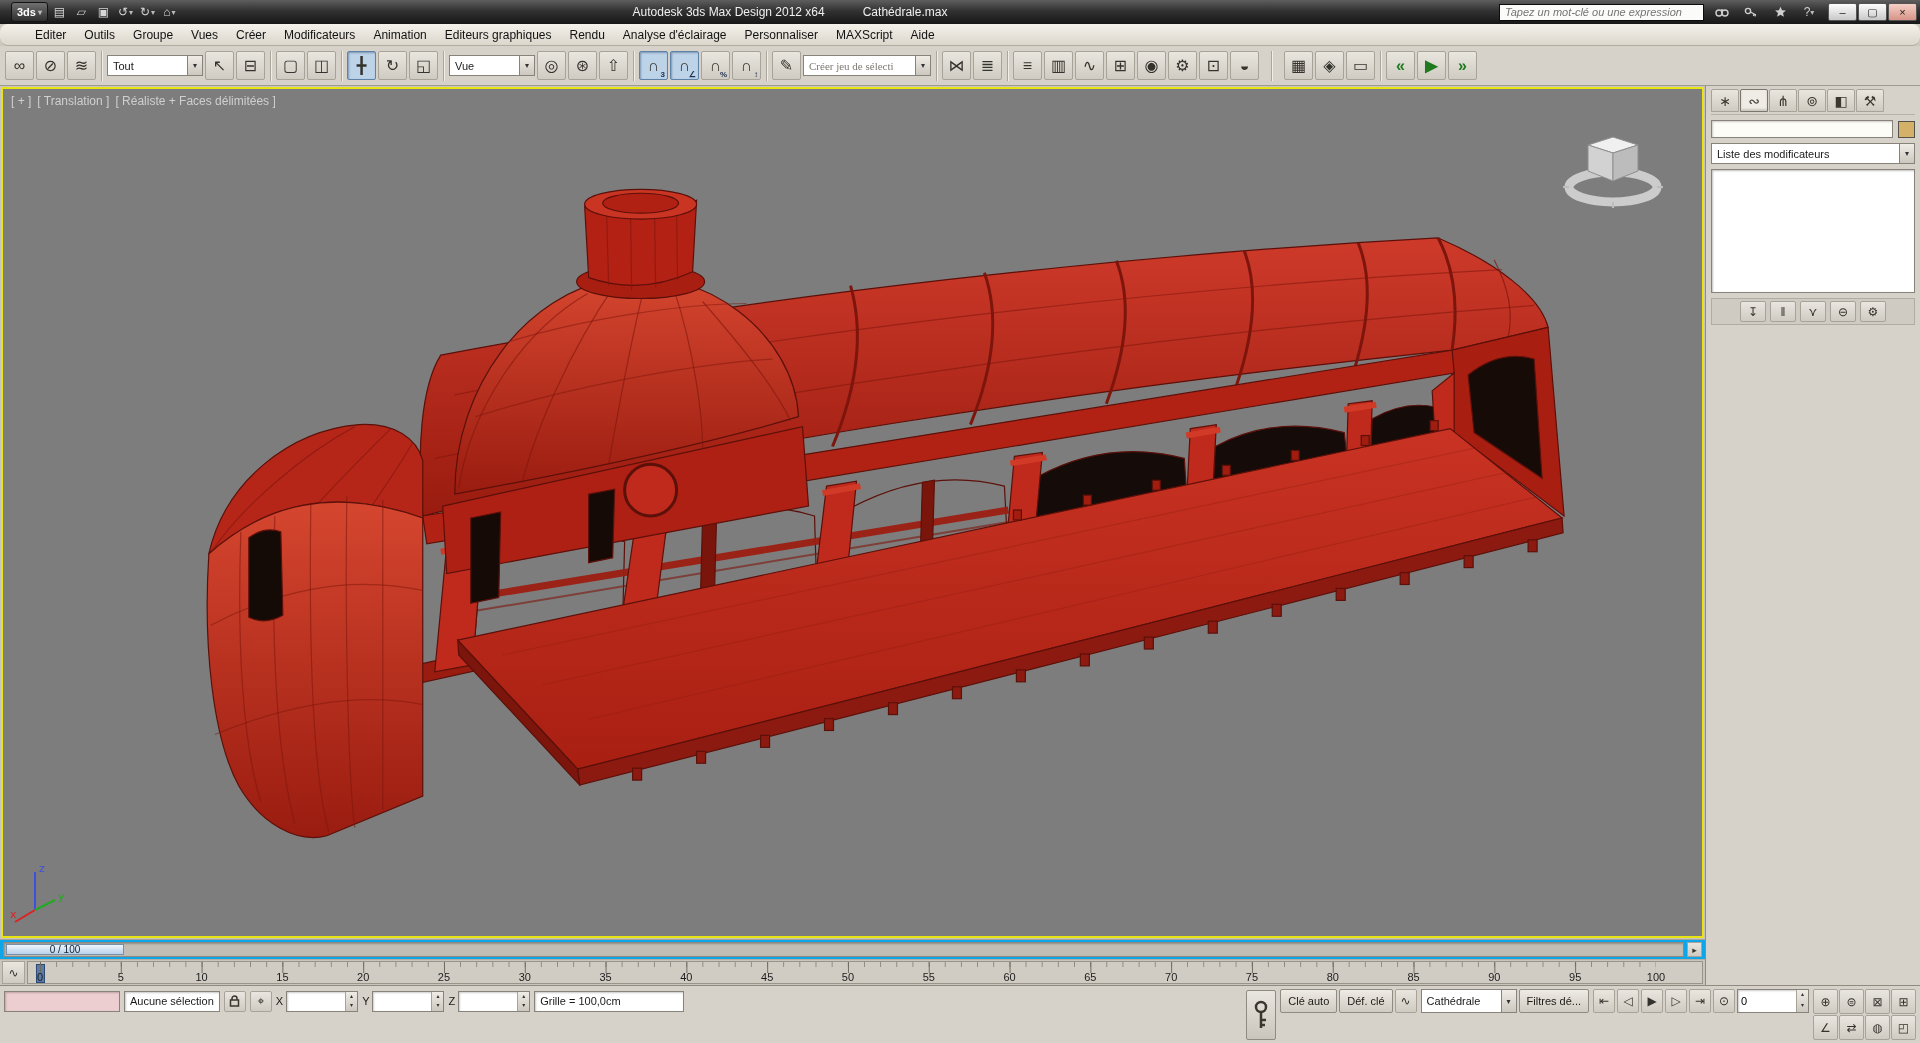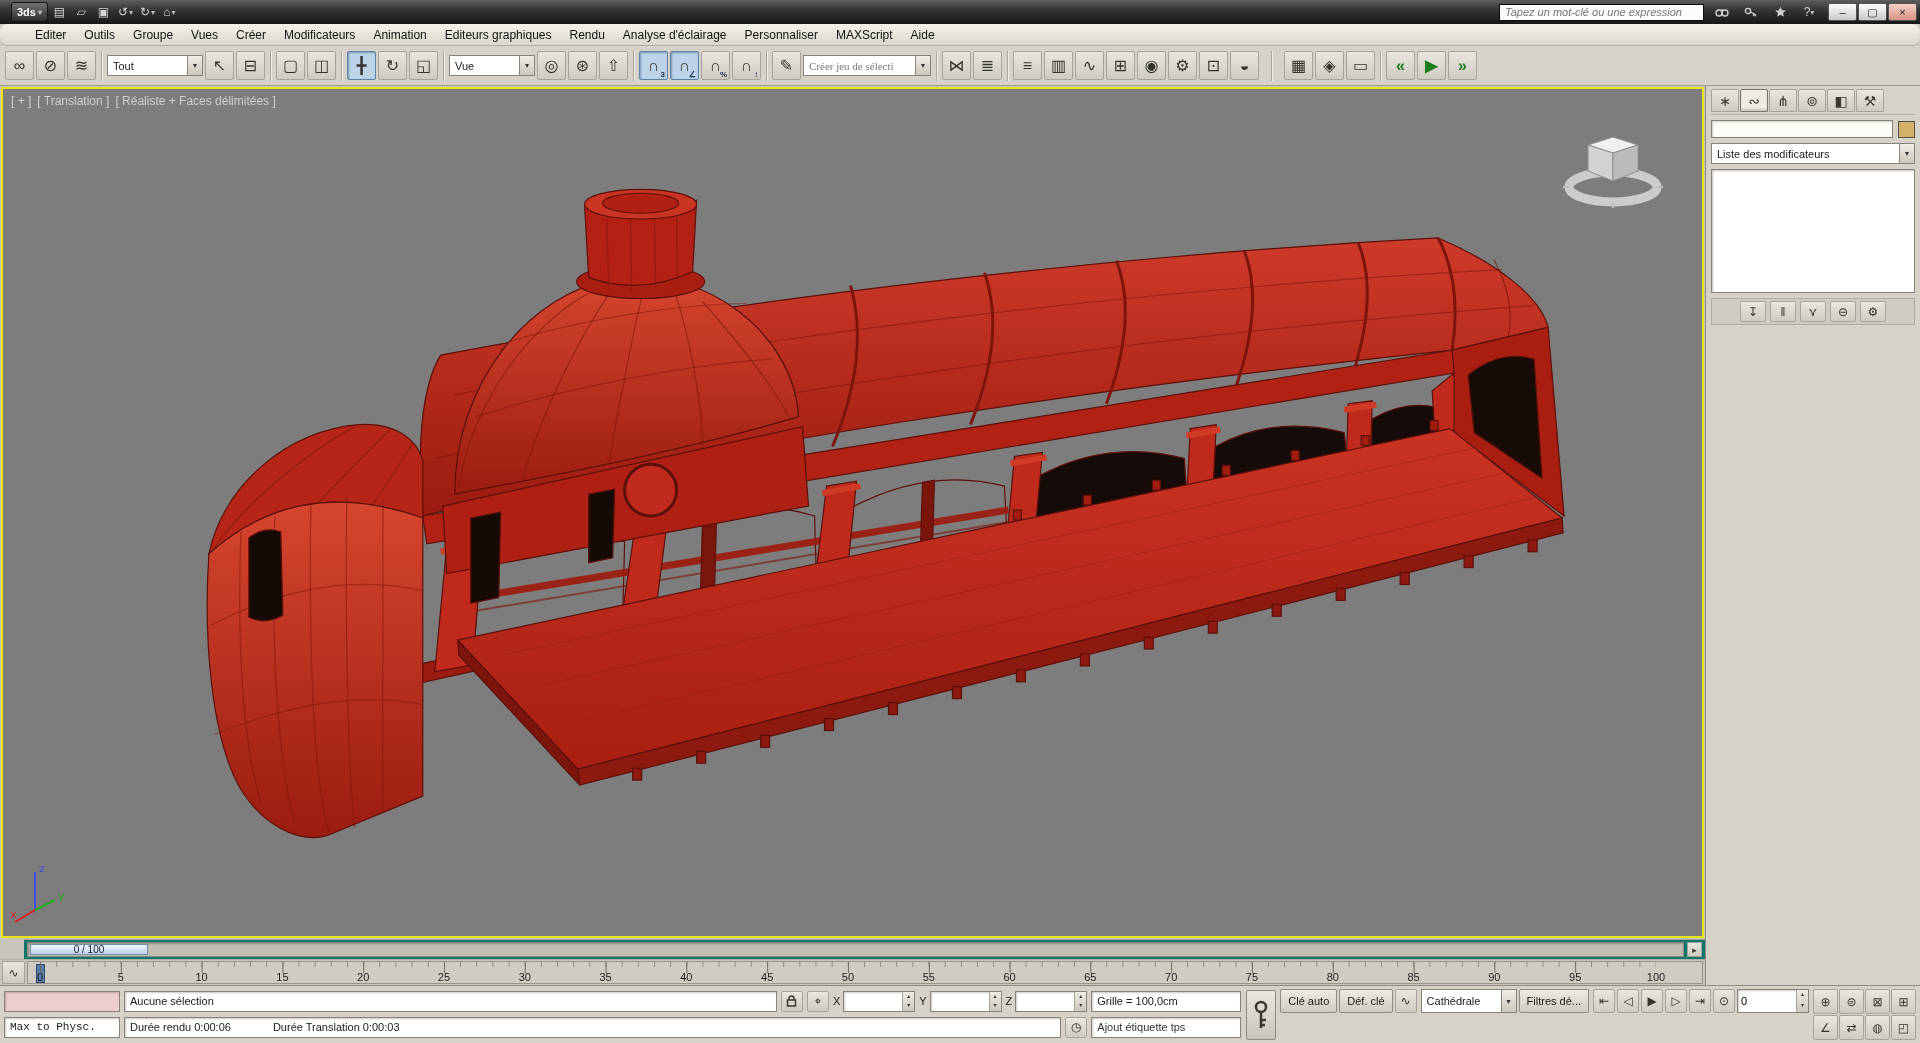--- a/index.html
+++ b/index.html
@@ -55,36 +55,36 @@
   .cp-tab.active { background:#efece5; box-shadow:inset 0 -2px 2px rgba(0,0,0,.15); border-color:#7a766c; }
   .cp-name-row { display:flex; gap:5px; align-items:center; }
   .cp-name { flex:1; height:18px; border:1px solid #87837a; background:#fdfdf8; box-shadow:inset 1px 1px 2px rgba(0,0,0,.2); }
   .cp-swatch { width:17px; height:17px; background:#d3b169; border:1px solid #55524a; }
   .cp-stack { height:124px; background:#fff; border:1px solid #87837a; box-shadow:inset 1px 1px 2px rgba(0,0,0,.25); }
   .cp-tools { display:flex; justify-content:center; gap:4px; padding:2px 0; background:#cfcbc2; border:1px solid #b0aca2; }
   .cp-tools .sbtn { width:26px; }
   .cp-rollout { flex:1; }
 
   
-  .tslider { height:20px; flex:0 0 20px; display:flex; align-items:center; background:#0f766e; border-top:1px solid #a8a49a; padding:0 3px; gap:3px;margin-left:24px; }
+  .tslider { height:20px; flex:0 0 20px; display:flex; align-items:center; background:#0ea5e9; border-top:1px solid #a8a49a; padding:0 3px; gap:3px; }
   .ts-groove { flex:1; position:relative; height:15px; background:#c2beb5; border:1px solid #8e8a80; box-shadow:inset 1px 1px 2px rgba(0,0,0,.25); }
   .ts-handle { position:absolute; left:2px; top:1px; width:118px; height:11px; background:linear-gradient(#eff6fc,#b9d0ea); border:1px solid #7590ad; display:flex; align-items:center; justify-content:center; font-size:10px; color:#102030; }
   .ts-next { width:15px; height:15px; display:flex; align-items:center; justify-content:center; font-size:9px; background:linear-gradient(#e9e6df,#cfcbc2); border:1px solid #a7a399; color:#333; }
   .trackbar { height:26px; flex:0 0 26px; display:flex; align-items:stretch; background:#c9c5bc; border-top:1px solid #b3afa5; padding:1px 2px; gap:2px; }
   .tb-btn { width:23px; display:flex; align-items:center; justify-content:center; background:linear-gradient(#e9e6df,#cfcbc2); border:1px solid #a7a399; font-size:12px; color:#333; }
   .ruler { flex:1; position:relative; background:#d0ccc3; border:1px solid #98948a; }
   .ticks-minor { position:absolute; left:12px; right:46px; top:0; height:5px; background-image:linear-gradient(90deg,#8d897f 1px,transparent 1px); background-size:calc(100%/100) 100%; }
   .ticks-major { position:absolute; left:12px; right:46px; top:0; height:11px; background-image:linear-gradient(90deg,#6f6b61 1px,transparent 1px); background-size:calc(100%/20) 100%; }
   .ruler-labels { position:absolute; left:12px; right:46px; top:9px; display:flex; justify-content:space-between; font-size:11px; color:#1d1d1d; }
   .ruler-labels span { width:0; display:inline-flex; justify-content:center; white-space:nowrap; }
   .frame-marker { position:absolute; left:8px; top:2px; width:9px; height:19px; background:#5a7ba6; border:1px solid #2c4a74; }
 
   
   .statusbar { height:58px; flex:0 0 58px; background:#d6d2c9; border-top:1px solid #8f8b81; display:flex; padding:3px 4px; gap:5px; }
-  .sb-main { flex:1; display:flex; flex-direction:column; gap:2px; min-width:0; }
+  .sb-main { flex:1; display:flex; flex-direction:row; gap:2px; min-width:0; }
   .sb-row { display:flex; align-items:center; gap:4px; height:24px; }
   .field { background:#fff; border:1px solid #87837a; box-shadow:inset 1px 1px 2px rgba(0,0,0,.22); height:21px; display:flex; align-items:center; padding:0 5px; font-size:11px; white-space:nowrap; overflow:hidden; }
   .listener-pink { width:116px; flex:0 0 116px; height:21px; background:#eccdd0; border:1px solid #87837a; box-shadow:inset 1px 1px 2px rgba(0,0,0,.2); }
   .listener-white { width:116px; flex:0 0 116px; font-family:"Liberation Mono","DejaVu Sans Mono",monospace; font-size:11px; }
   .status-field { flex:1; }
   .prompt-field { flex:1; gap:42px; }
   .sbtn { height:21px; min-width:22px; display:flex; align-items:center; justify-content:center; background:linear-gradient(#e9e6df,#cfcbc2); border:1px solid #a7a399; border-radius:2px; font-size:12px; color:#35332d; }
   .xyz { display:flex; align-items:center; gap:3px; font-size:11px; }
   .spinfield { display:flex; height:21px; border:1px solid #87837a; background:#fff; box-shadow:inset 1px 1px 2px rgba(0,0,0,.2); }
   .spinfield input { width:58px; border:none; outline:none; font-size:11px; padding:0 3px; background:transparent; }
@@ -127,20 +127,23 @@
           <span class="qcaret">▾</span>
         </button>
       <button class="qbtn">
           <span>↻</span>
           <span class="qcaret">▾</span>
         </button>
       <button class="qbtn">
           <span>⌂</span>
           <span class="qcaret">▾</span>
         </button>
+    </div>
+    <div class="title">
+      <span>Autodesk 3ds Max Design 2012 x64</span><span class="fname">Cathédrale.max</span>
     </div>
     <div class="infocenter">
       <input class="icsearch" placeholder="Tapez un mot-clé ou une expression" style="">
       <button class="icbtn">
         <svg width="14" height="12" viewBox="0 0 14 12">
             <circle cx="4" cy="7" r="3" fill="none" stroke="#cfcfcf" stroke-width="1.4"></circle>
             <circle cx="10" cy="7" r="3" fill="none" stroke="#cfcfcf" stroke-width="1.4"></circle>
             <path d="M6 4 L8 4" stroke="#cfcfcf" stroke-width="1.4"></path>
           </svg>
       </button>
@@ -626,35 +629,20 @@
               <div class="spin">
                 <span>▴</span>
                 <span>▾</span>
               </div>
             </div>
         </div>
         <div class="field grid-field">
             <span>Grille = 100,0cm</span>
           </div>
       </div>
-      <div class="sb-row">
-        <div class="field listener-white">
-            <span>Max to Physc.</span>
-          </div>
-        <div class="field prompt-field">
-          <span>Durée rendu 0:00:06</span>
-          <span>Durée Translation 0:00:03</span>
-        </div>
-        <button class="sbtn">
-            <span>◷</span>
-          </button>
-        <div class="field tag-field">
-            <span>Ajout étiquette tps</span>
-          </div>
-      </div>
     </div>
 
     <div class="sb-right">
       <button class="keybig">
         <svg width="16" height="32" viewBox="0 0 16 32">
             <circle cx="8" cy="8" r="5" fill="none" stroke="#3a372f" stroke-width="2.5"></circle>
             <path d="M8 13 L8 29 M8 21 L13 21 M8 26 L12 26" stroke="#3a372f" stroke-width="2.5" fill="none"></path>
           </svg>
       </button>
       <div class="sb-col">

